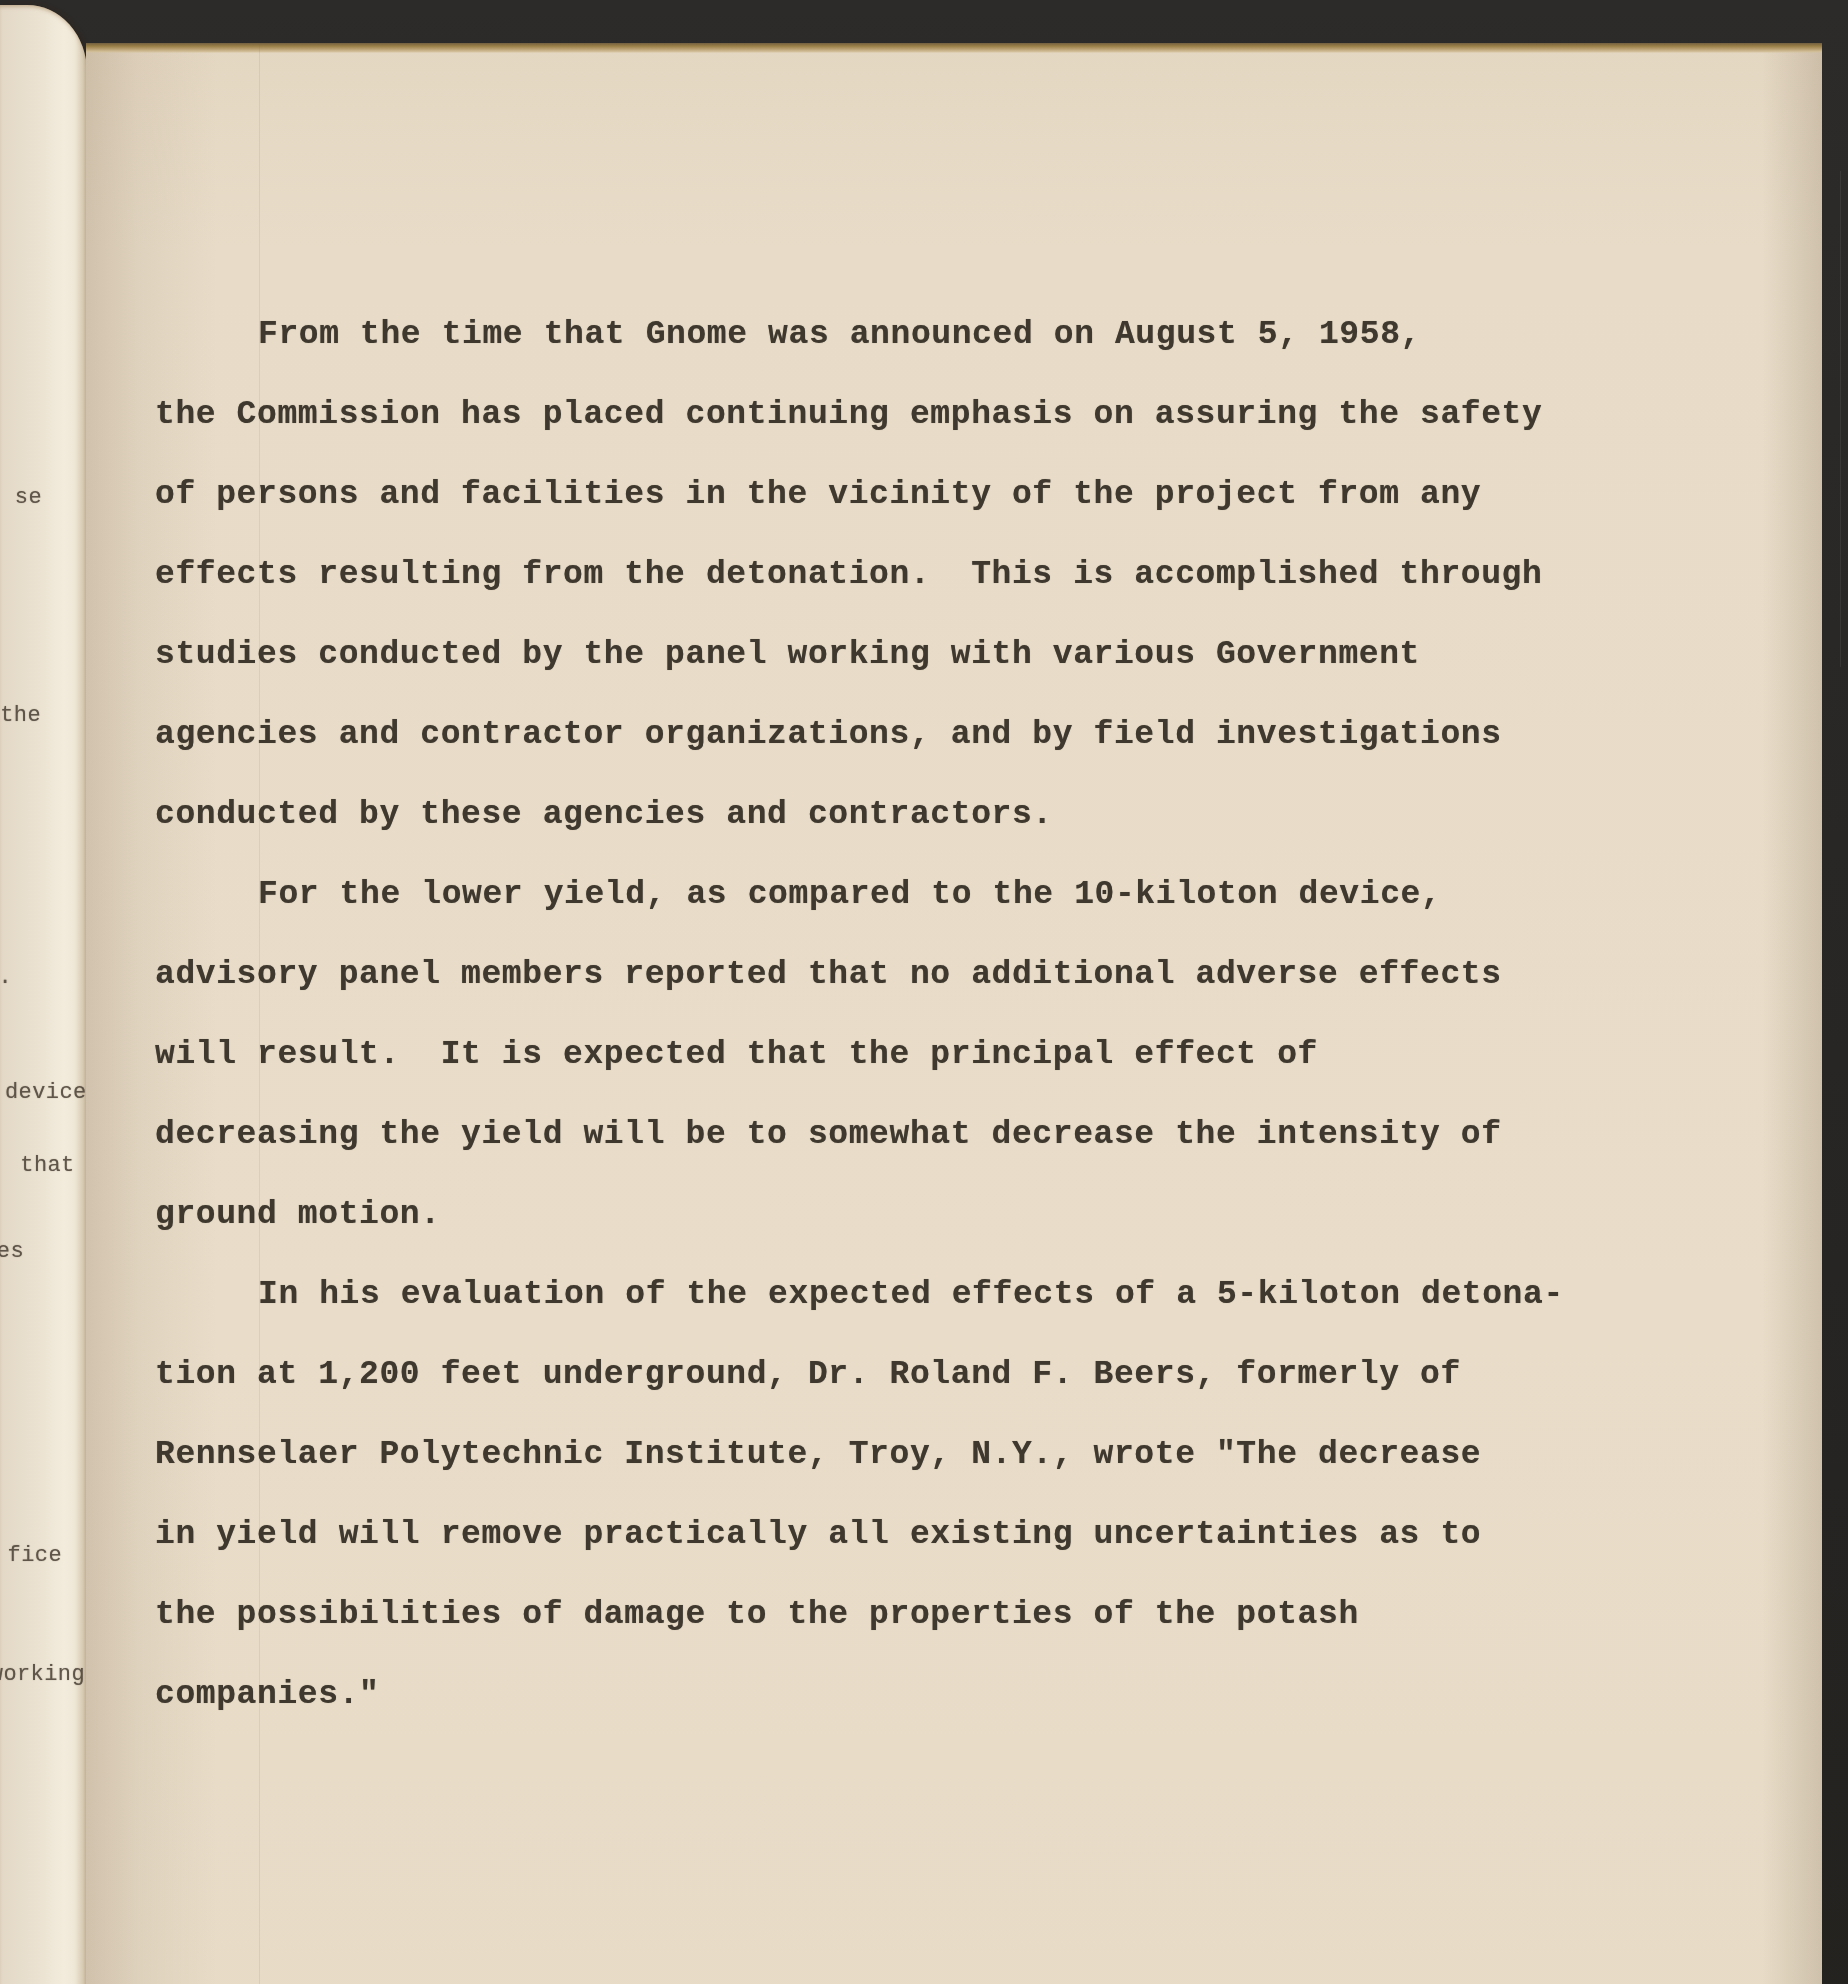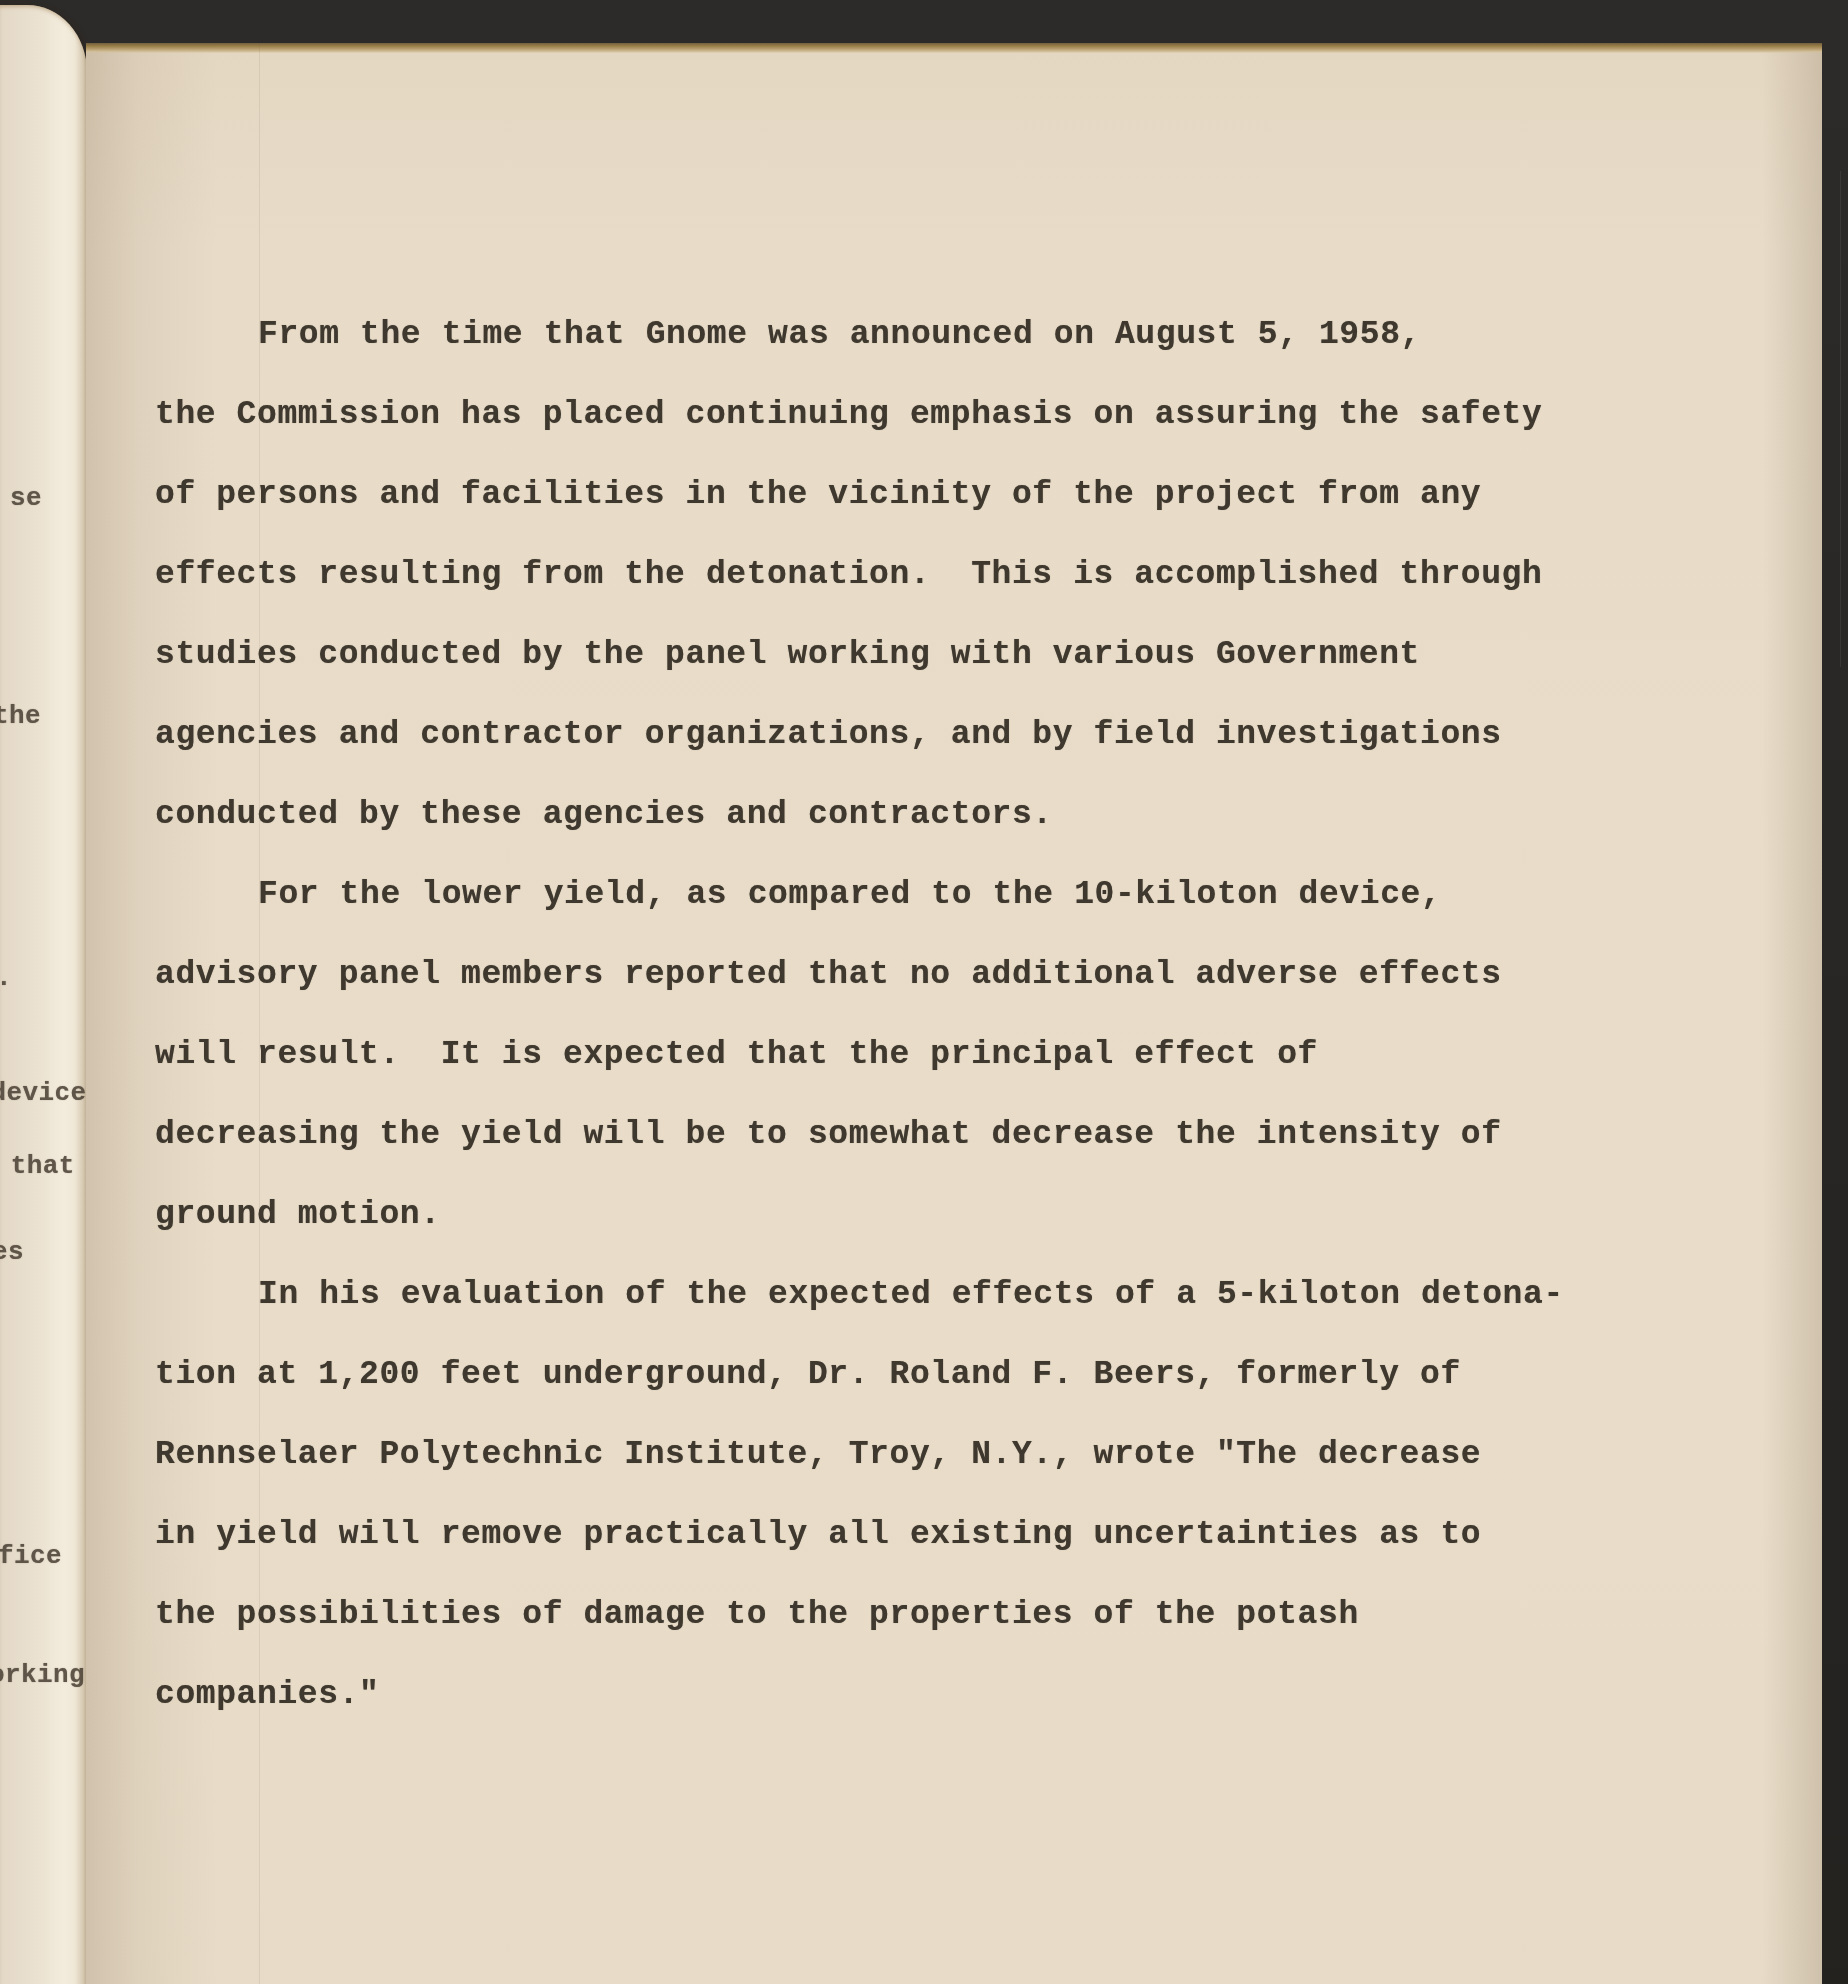--- a/index.html
+++ b/index.html
@@ -13,21 +13,21 @@
   
   .left-page{
     position:absolute;left:0;top:4.8px;width:87px;height:2652px;
     background:linear-gradient(90deg,#e3d8c6 0%,#ebe2d1 45%,#f3ecdd 74%,#efe7d6 86%,#d8cbb4 95%,#bdae94 100%);
     border-radius:0 60px 0 0 / 0 67px 0 0;
     border-bottom-left-radius:36px 24px;
     box-shadow:inset 0 3.2px 4px -2px rgba(150,115,70,.55), 2.4px 0 5.6px rgba(40,30,20,.35);
   }
   .frag{
     position:absolute;
-    font-size:26px;line-height:22px;font-weight:bold;
+    font-size:22px;line-height:22px;font-weight:normal;
     letter-spacing:0.4px;
     color:#4c4236;opacity:.88;
     white-space:nowrap;
     text-shadow:0 0 1.2px rgba(76,66,54,.55);
     filter:blur(0.2px);
   }
   
   .main-page{
     position:absolute;left:86px;top:43px;width:1736px;height:2579px;
     background:

